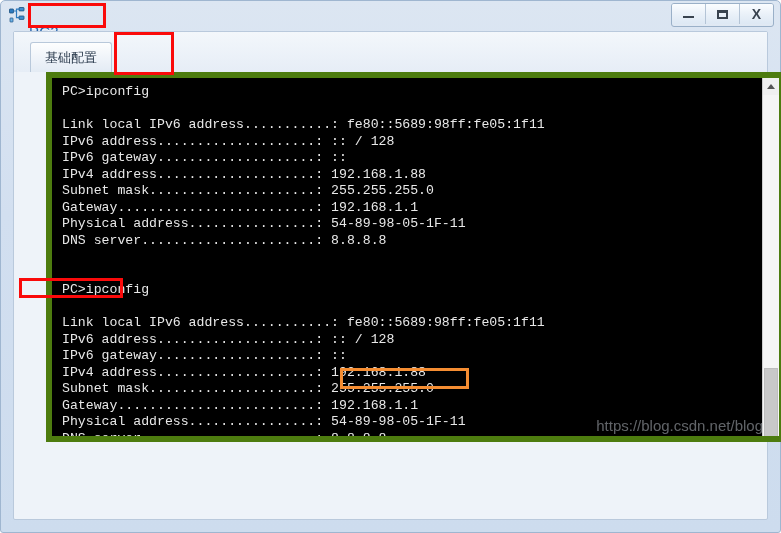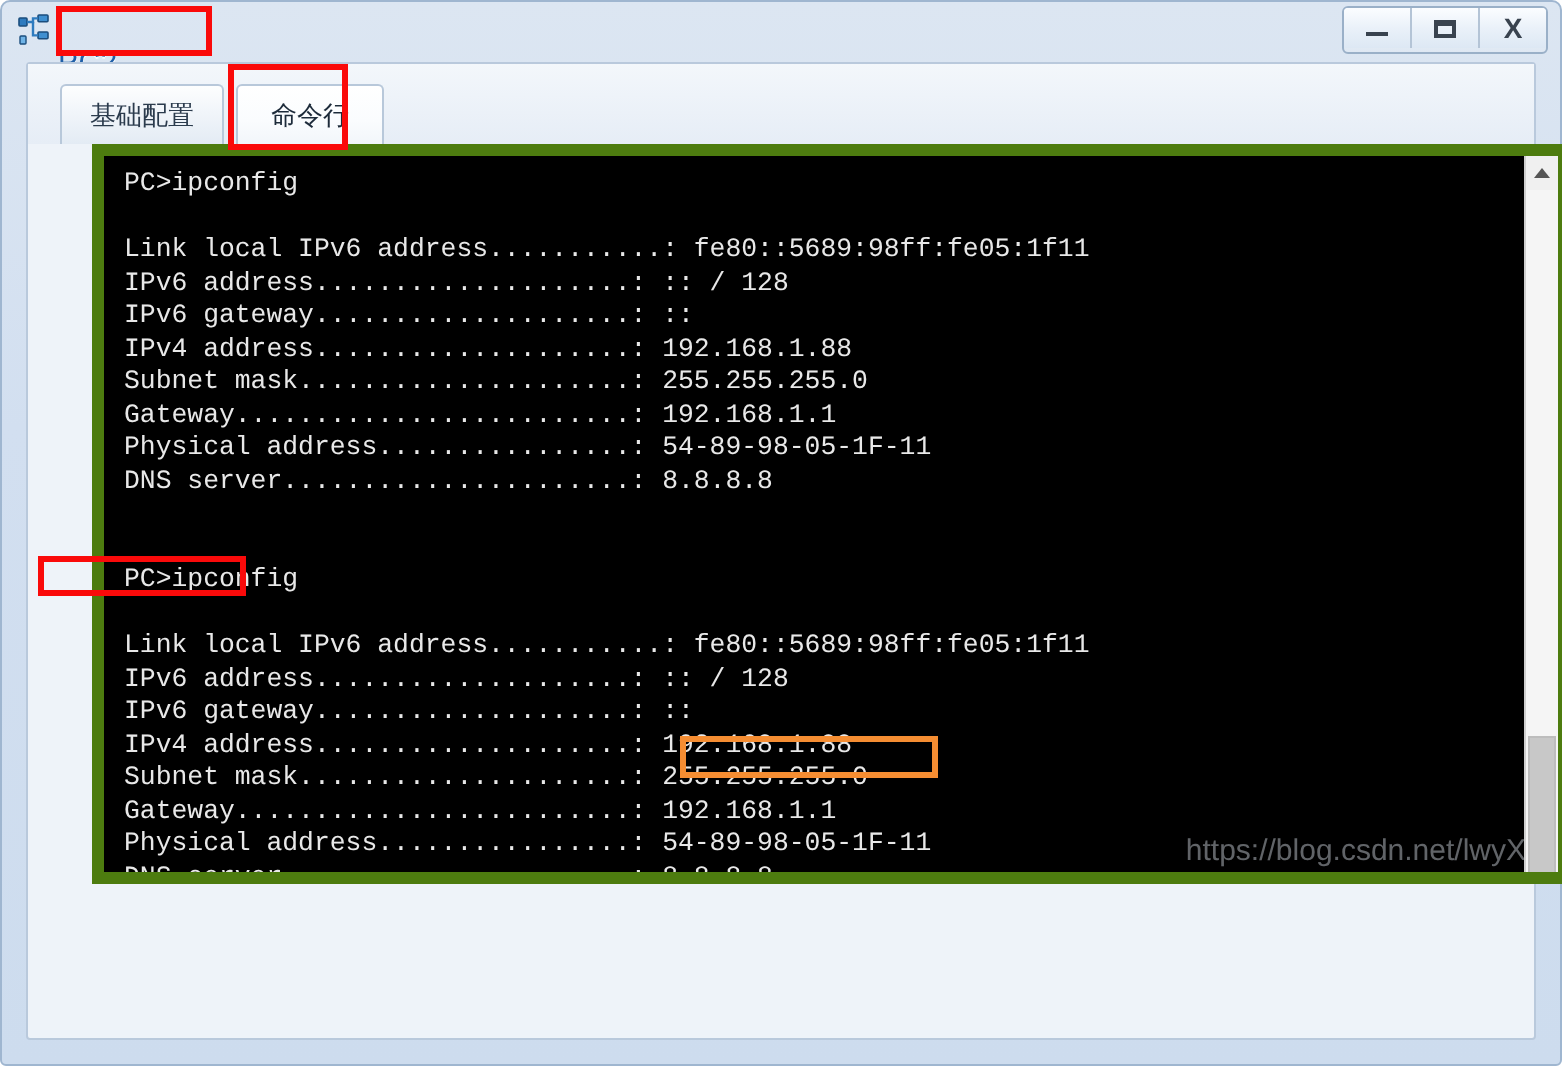--- a/index.html
+++ b/index.html
@@ -281,23 +281,20 @@
       </div>
     </div>
   </div>
 
   <div id="client">
 
     <div id="tabstrip">
       <div class="tab">
         <span>基础配置</span>
       </div>
-      <div class="tab active">
-        <span>命令行</span>
-      </div>
     </div>
 
     <div id="console-wrap">
       <pre id="console-text">PC&gt;ipconfig
 
 Link local IPv6 address...........: fe80::5689:98ff:fe05:1f11
 IPv6 address....................: :: / 128
 IPv6 gateway....................: ::
 IPv4 address....................: 192.168.1.88
 Subnet mask.....................: 255.255.255.0
@@ -314,21 +311,21 @@
 IPv4 address....................: 192.168.1.88
 Subnet mask.....................: 255.255.255.0
 Gateway.........................: 192.168.1.1
 Physical address................: 54-89-98-05-1F-11
 DNS server......................: 8.8.8.8
 
 
 
 PC&gt;</pre>
 
-      <div id="watermark">https://blog.csdn.net/lwyX</div>
+      <div id="watermark">https://blog.csdn.net/blog</div>
 
       <div id="scrollbar">
         <div id="sb-track"></div>
         <div class="sb-arrow" id="sb-up">
           <span class="sb-caret"></span>
         </div>
         <div id="sb-thumb"></div>
         <div class="sb-arrow" id="sb-down">
           <span class="sb-caret"></span>
         </div>

